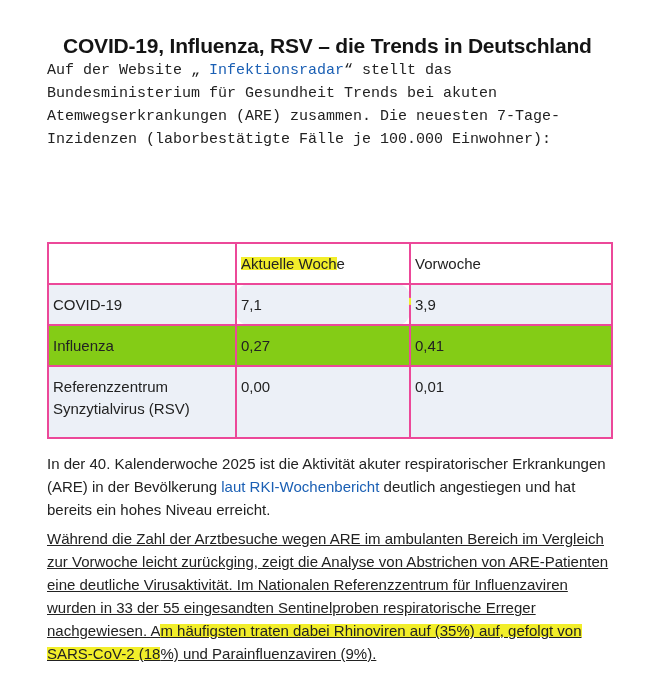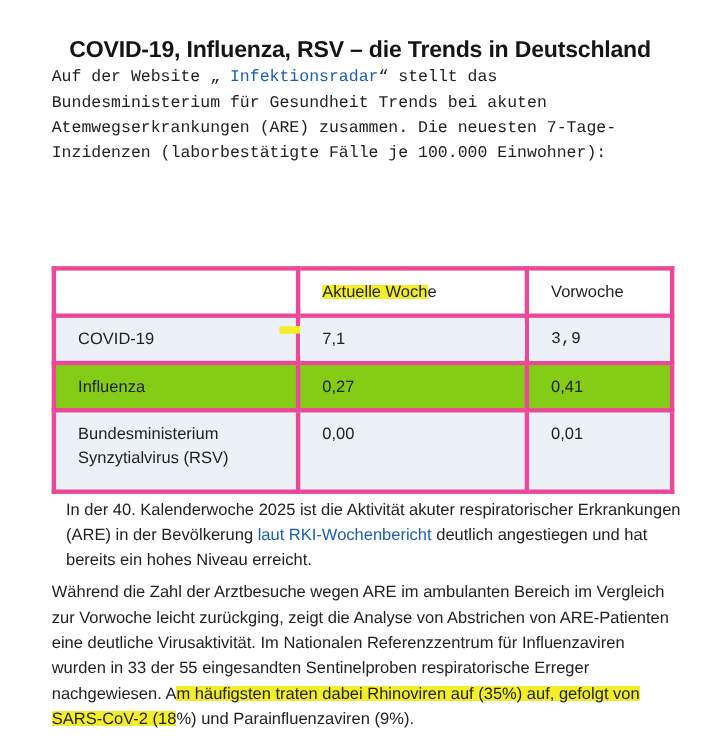--- a/index.html
+++ b/index.html
@@ -3,26 +3,26 @@
 <meta charset="utf-8">
 <style>
   html, body { margin:0; padding:0; background:#ffffff; }
   body { width:650px; height:683px; position:relative; overflow:hidden;
          font-family:"Liberation Sans", "DejaVu Sans", sans-serif; color:#1f1f1f; }
   .content { position:absolute; left:47px; top:0; width:570px; }
   h2 { position:absolute; left:0; top:18px; margin:16px; font-size:21px; font-weight:bold;
        letter-spacing:-0.2px; color:#141414; white-space:nowrap; }
   .p { position:absolute; left:0; margin:0; font-size:15px; line-height:23px; color:#222; }
   .p1 { top:59px; width:560px;font-family:Liberation Mono, monospace; }
-  .p2 { top:452px; width:560px;margin-left:13px; }
-  .p3 { top:527px; width:565px; }
+  .p2 { top:452px; width:560px; }
+  .p3 { top:527px; width:565px;text-decoration:underline; }
   a { color:#1a5fb4; text-decoration:none; }
   table { position:absolute; left:0; top:242px; width:566px; border-collapse:collapse;
           font-size:15px; color:#222; }
-  td { border:4px solid #ec4899; padding:0 20px; vertical-align:middle; }
+  td { border:2px solid #ec4899; padding:0 4px; vertical-align:middle; }
   tr.r0 td { height:39px; background:#ffffff; }
   tr.r1 td { height:39px; background:#ecf0f7; }
   tr.r2 td { height:39px; background:#84cc16; }
   tr.r3 td { height:61px; background:#ecf0f7; vertical-align:top; padding-top:9px; line-height:22px; }
   td.c0 { width:178px;margin-top:47px; }
   td.c1 { width:164px; }
   .hl { background:linear-gradient(to bottom, transparent 10%, #f2ee2a 10%, #f2ee2a 88%, transparent 88%); }
   .mark { position:absolute; pointer-events:none; }
   .stroke { position:absolute; left:254px; top:296px; width:216px; height:14px; }
 </style>
@@ -37,29 +37,29 @@
   <table>
     <tbody>
         <tr class="r0">
       <td class="c0"></td>
       <td class="c1"><span class="hl">Aktuelle Woch</span><span>e</span></td>
       <td>Vorwoche</td>
     </tr>
     <tr class="r1">
       <td class="c0">COVID-19</td>
       <td class="c1" style="position:relative;z-index:2;border-radius:13px;">7,1</td>
-      <td style="position:relative;z-index:2;font-family:Liberation Mono, monospace;">3,9</td>
+      <td style="position:relative;z-index:2;">3,9</td>
     </tr>
     <tr class="r2">
       <td class="c0">Influenza</td>
       <td class="c1">0,27</td>
       <td>0,41</td>
     </tr>
     <tr class="r3">
-      <td class="c0"><span>Bundesministerium</span><br><span>Synzytialvirus (RSV)</span></td>
+      <td class="c0"><span>Referenzzentrum</span><br><span>Synzytialvirus (RSV)</span></td>
       <td class="c1">0,00</td>
       <td>0,01</td>
     </tr>
   </tbody>
     </table>
 
   <p class="p p2"><span>In der 40. Kalenderwoche 2025 ist die Aktivität akuter respiratorischer Erkrankungen (ARE) in der Bevölkerung </span><a href="#">laut RKI-Wochenbericht</a><span> deutlich angestiegen und hat bereits ein hohes Niveau erreicht.</span></p>
 
   <p class="p p3"><span>Während die Zahl der Arztbesuche wegen ARE im ambulanten Bereich im Vergleich zur Vorwoche leicht zurückging, zeigt die Analyse von Abstrichen von ARE-Patienten eine deutliche Virusaktivität. Im Nationalen Referenzzentrum für Influenzaviren wurden in 33 der 55 eingesandten Sentinelproben respiratorische Erreger nachgewiesen. A</span><span class="hl">m häufigsten traten dabei Rhinoviren auf (35%) auf, gefolgt von SARS-CoV-2 (18</span><span>%) und Parainfluenzaviren (9%).</span></p>
 </div>

